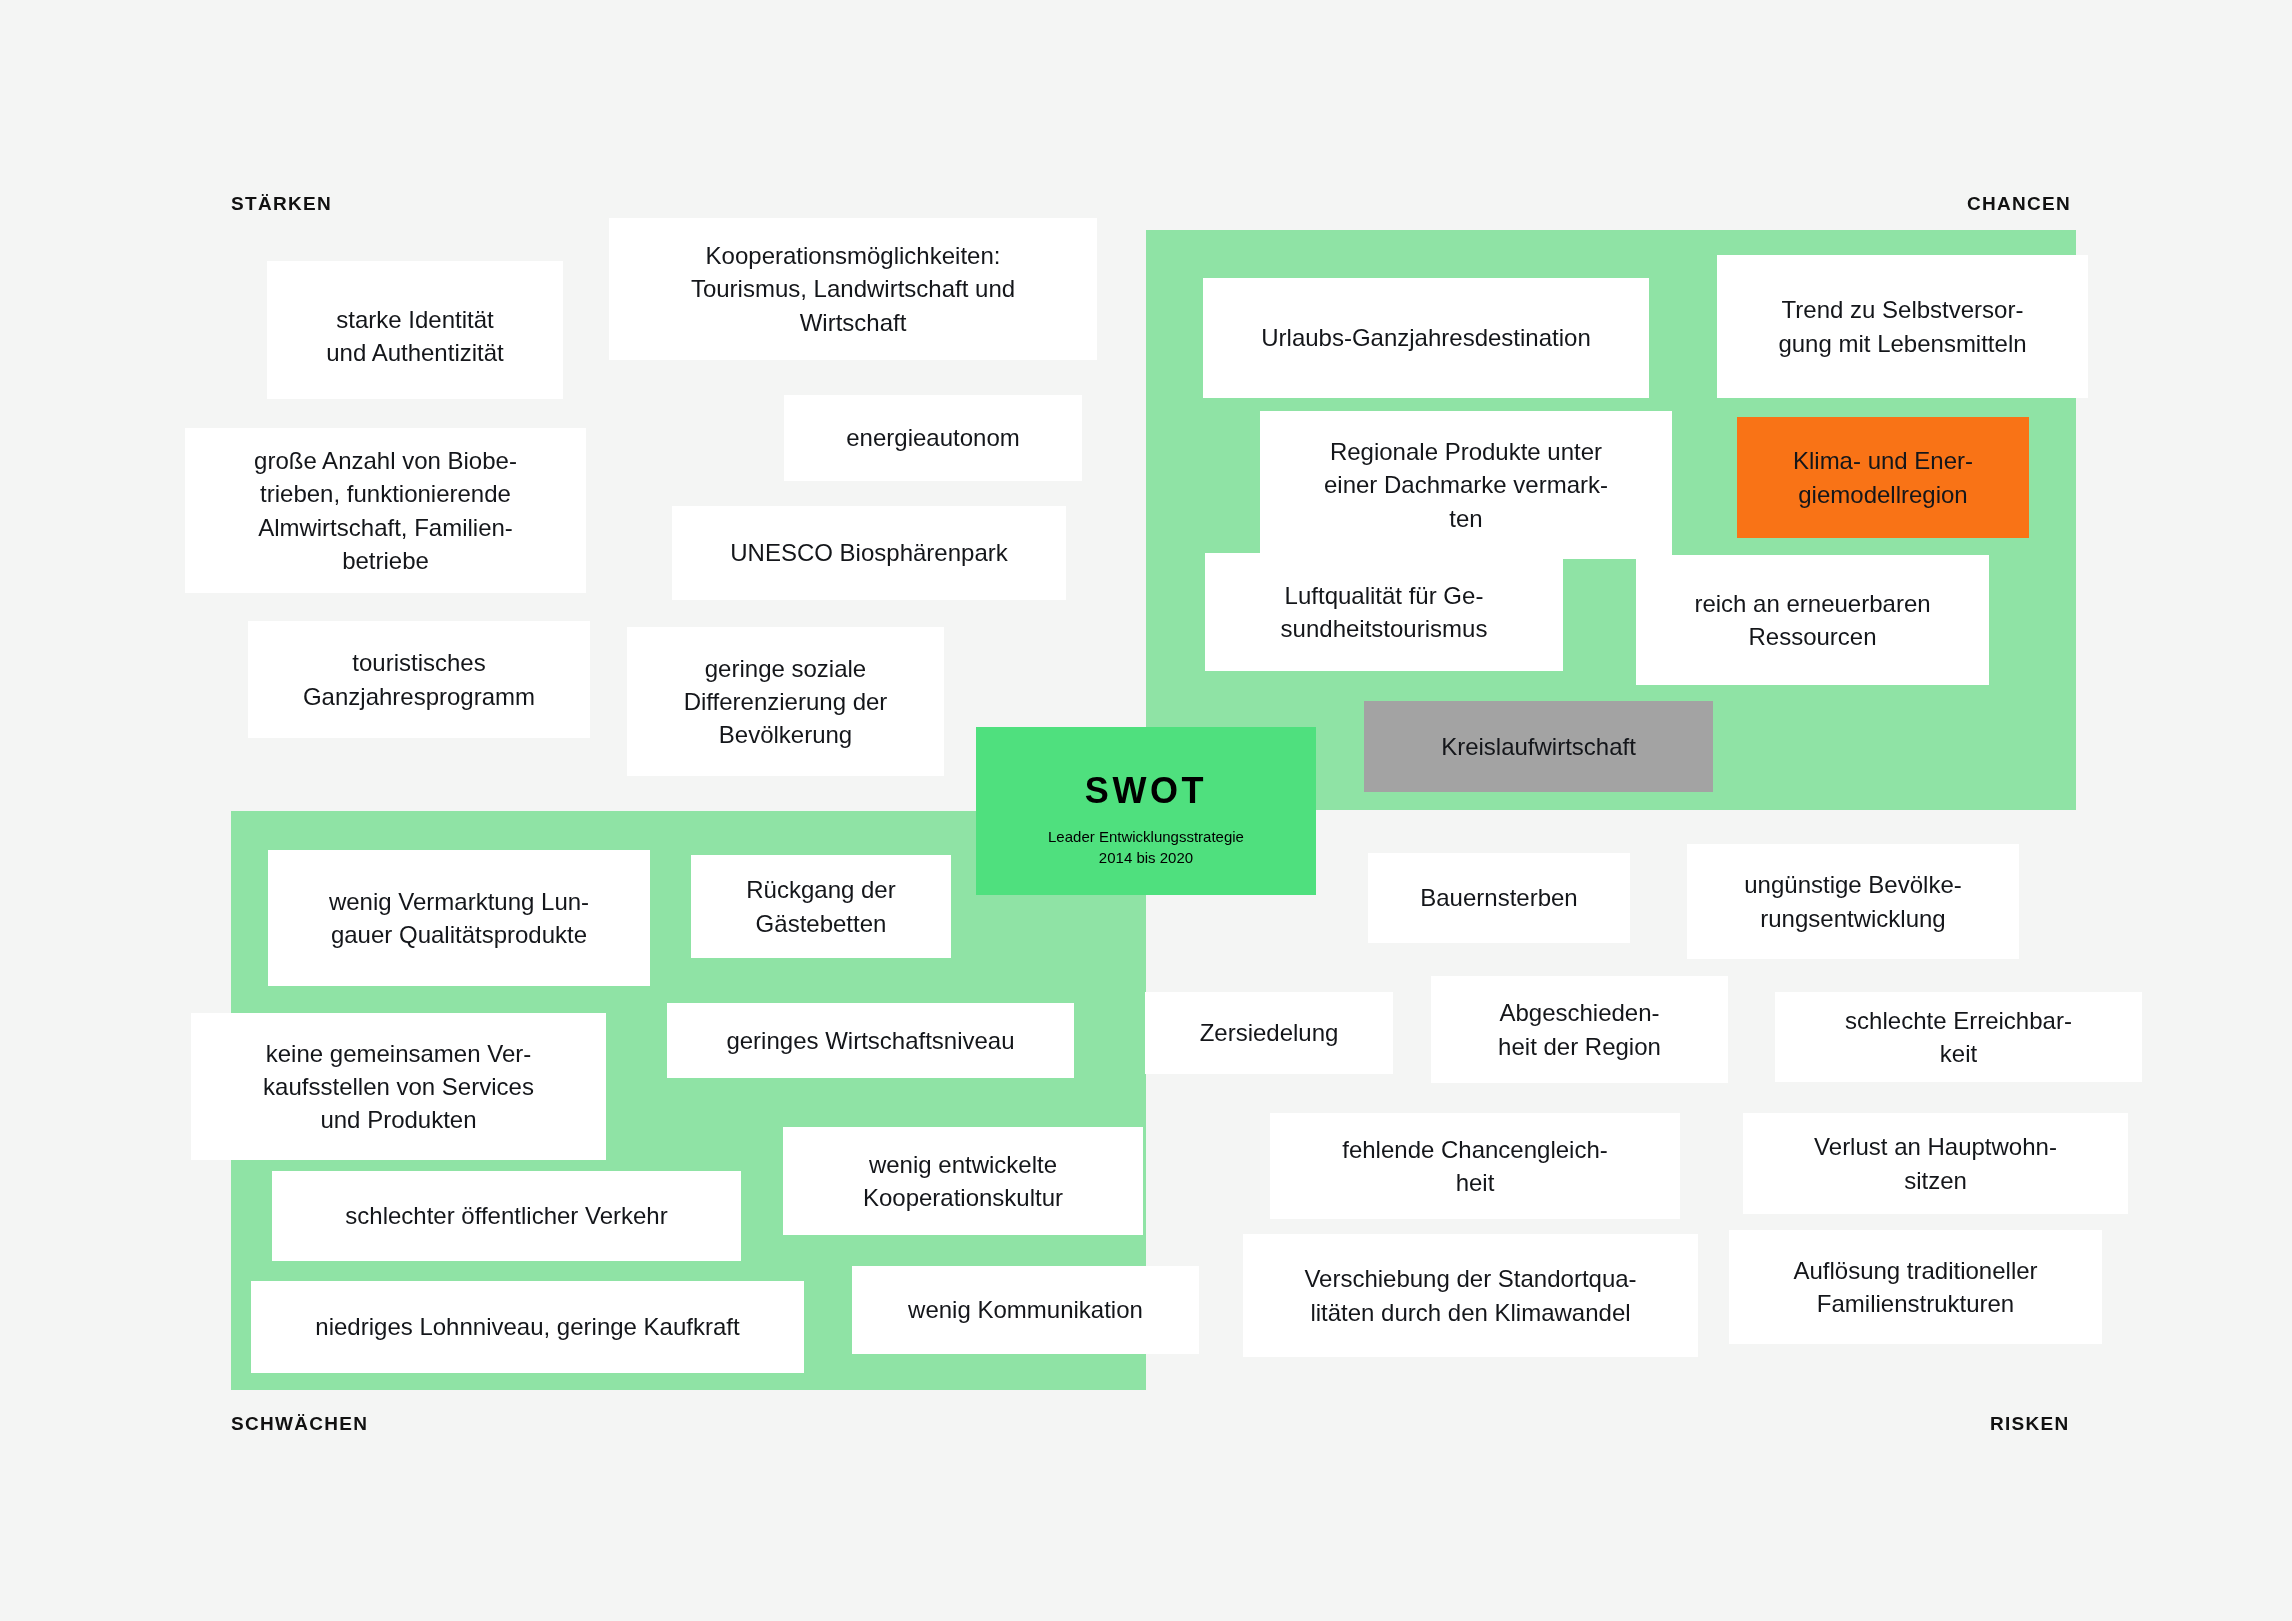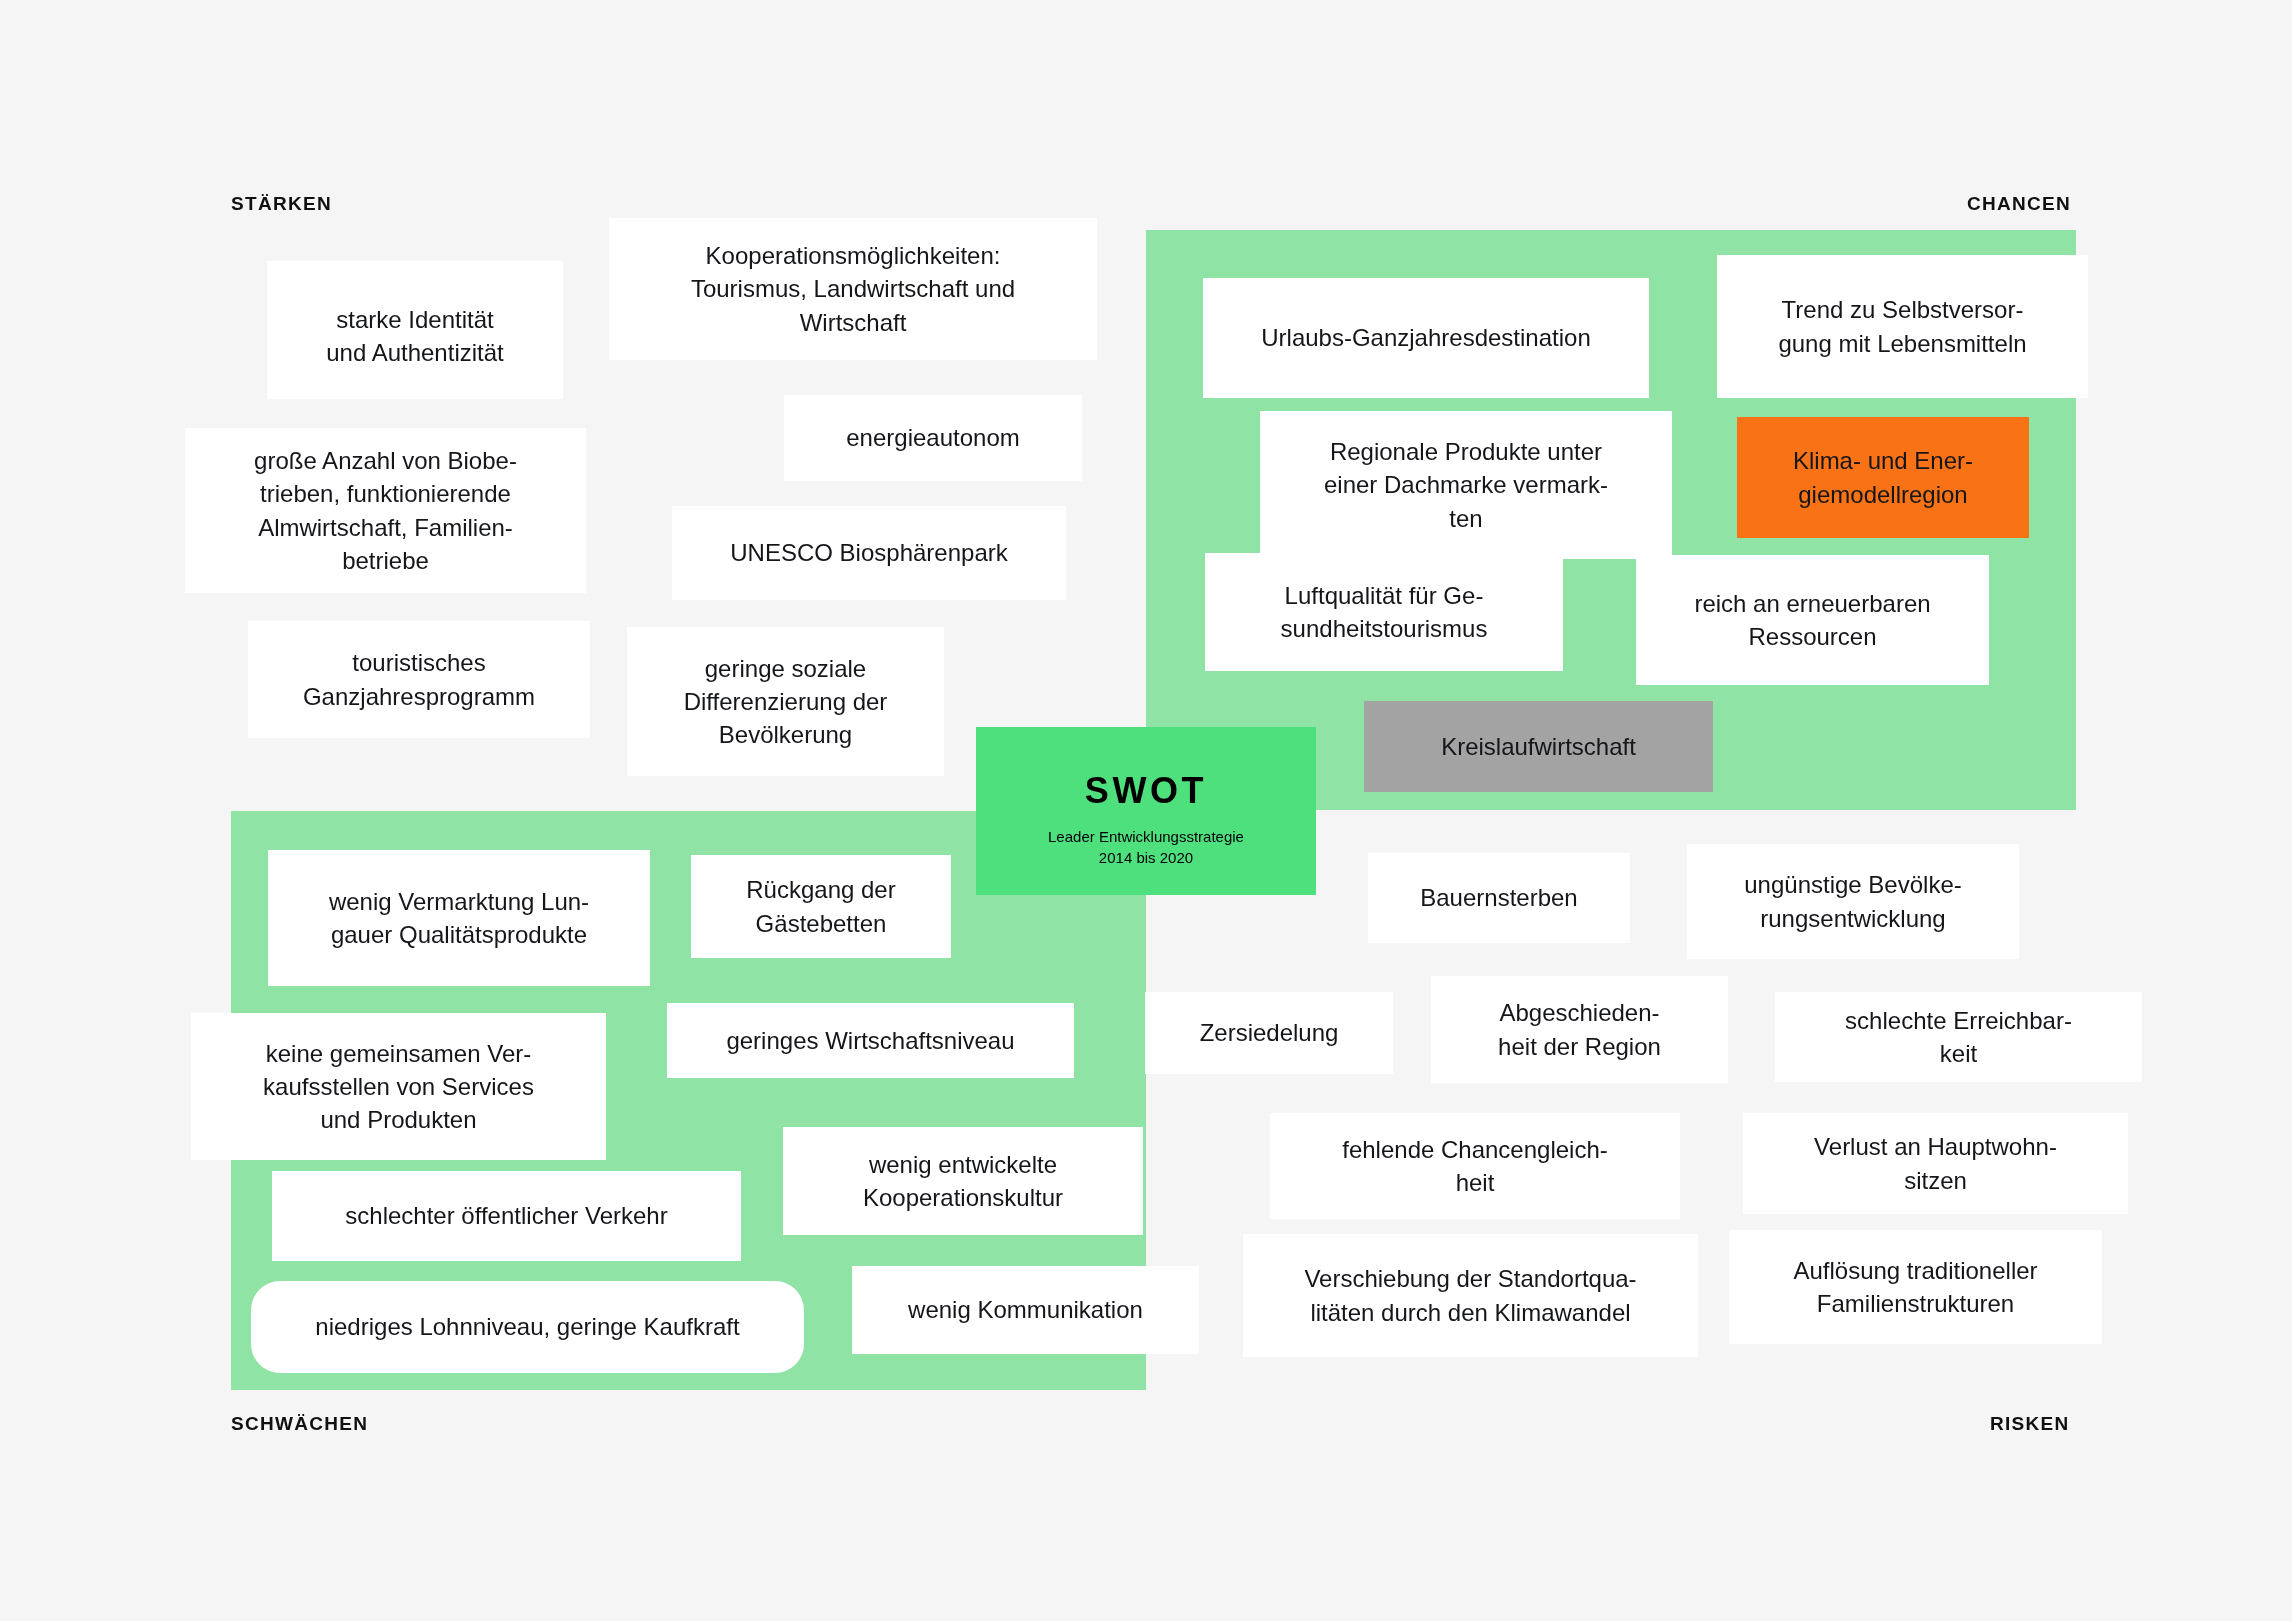--- a/index.html
+++ b/index.html
@@ -164,21 +164,21 @@
       <div class="card" style="left: 667px; top: 1003px; width: 407px; height: 75px; background: rgb(255, 255, 255);">
         <div class="card-text" style="color: rgb(20, 22, 26);">geringes Wirtschaftsniveau</div>
       </div>
       <div class="card" style="left: 272px; top: 1171px; width: 469px; height: 90px; background: rgb(255, 255, 255);">
         <div class="card-text" style="color: rgb(20, 22, 26);">schlechter öffentlicher Verkehr</div>
       </div>
       <div class="card" style="left: 783px; top: 1127px; width: 360px; height: 108px; background: rgb(255, 255, 255);">
         <div class="card-text" style="color: rgb(20, 22, 26);">wenig entwickelte
 Kooperationskultur</div>
       </div>
-      <div class="card" style="left: 251px; top: 1281px; width: 553px; height: 92px; background: rgb(255, 255, 255); border-radius: 29px;">
+      <div class="card" style="left: 251px; top: 1281px; width: 553px; height: 92px; background: rgb(255, 255, 255);">
         <div class="card-text" style="color: rgb(20, 22, 26);">niedriges Lohnniveau, geringe Kaufkraft</div>
       </div>
       <div class="card" style="left: 852px; top: 1266px; width: 347px; height: 88px; background: rgb(255, 255, 255);">
         <div class="card-text" style="color: rgb(20, 22, 26);">wenig Kommunikation</div>
       </div>
       <div class="card" style="left: 1368px; top: 853px; width: 262px; height: 90px; background: rgb(255, 255, 255);">
         <div class="card-text" style="color: rgb(20, 22, 26);">Bauernsterben</div>
       </div>
       <div class="card" style="left: 1687px; top: 844px; width: 332px; height: 115px; background: rgb(255, 255, 255);">
         <div class="card-text" style="color: rgb(20, 22, 26);">ungünstige Bevölke-

